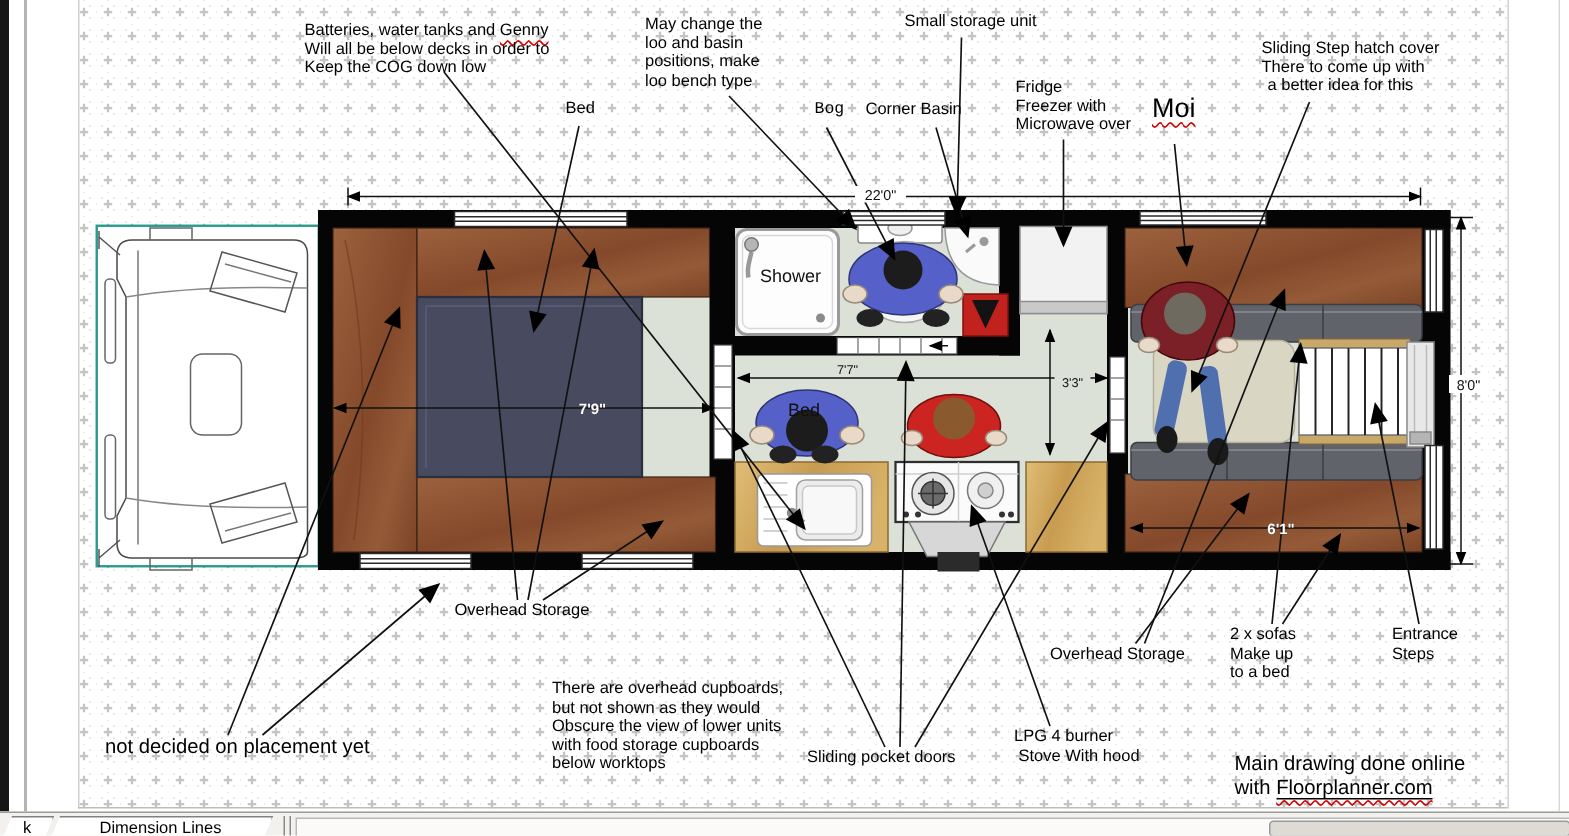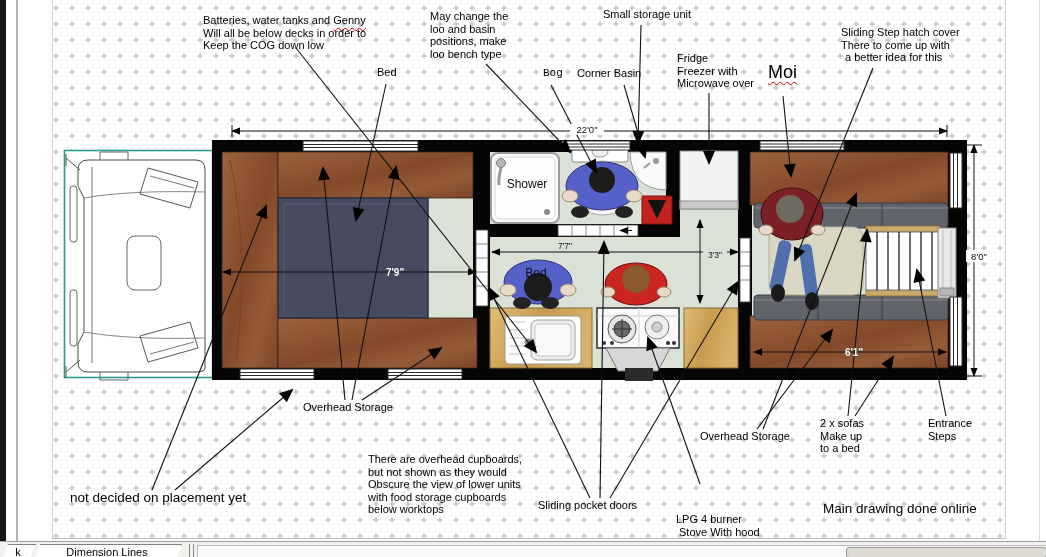--- a/index.html
+++ b/index.html
@@ -385,40 +385,41 @@
   <div>with food storage cupboards</div>
   <div>below worktops</div>
 </div>
 
 <div class="ann big" style="left:70px;top:490px;">
   <div>not decided on placement yet</div>
 </div>
 
 <div class="ann" style="left:538px;top:499px;">Sliding  pocket doors</div>
 
-<div class="ann" style="left:676px;top:513px;">
+<div class="ann" style="left:676px;top:485px;">
   <div>LPG 4 burner</div>
   <div style="padding-left:3px;">Stove With hood</div>
 </div>
 
 <div class="ann" style="left:700px;top:430px;">Overhead Storage</div>
 
 <div class="ann" style="left:820px;top:417px;">
   <div>2 x sofas</div>
   <div>Make up</div>
   <div>to a bed</div>
 </div>
 
 <div class="ann" style="left:928px;top:417px;">
   <div>Entrance</div>
   <div>Steps</div>
 </div>
 
 <div class="ann big" style="left:823px;top:501px;">
   <div>Main drawing done online</div>
+  <div><span>with </span><span class="link">Floorplanner.com</span></div>
 </div>
 
 <div class="abs statusbar">
   <div class="sheettab" style="left:0px;width:34px;"><span>k</span></div>
   <div class="sheettab" style="left:32px;width:148px;"><span>Dimension Lines</span></div>
   <div class="tabdivider"></div>
   <div class="scrolltrack">
     <div class="scrollthumb"></div>
   </div>
 </div>

